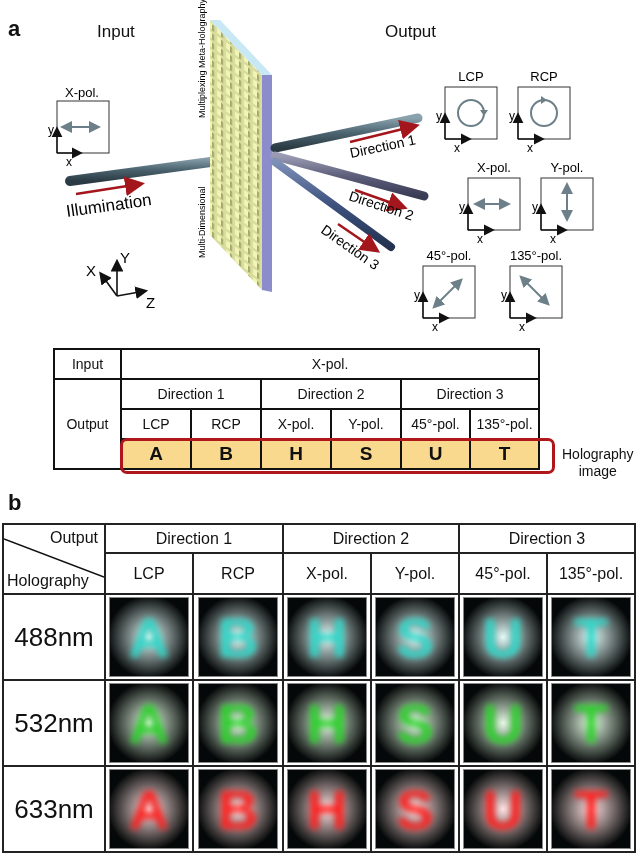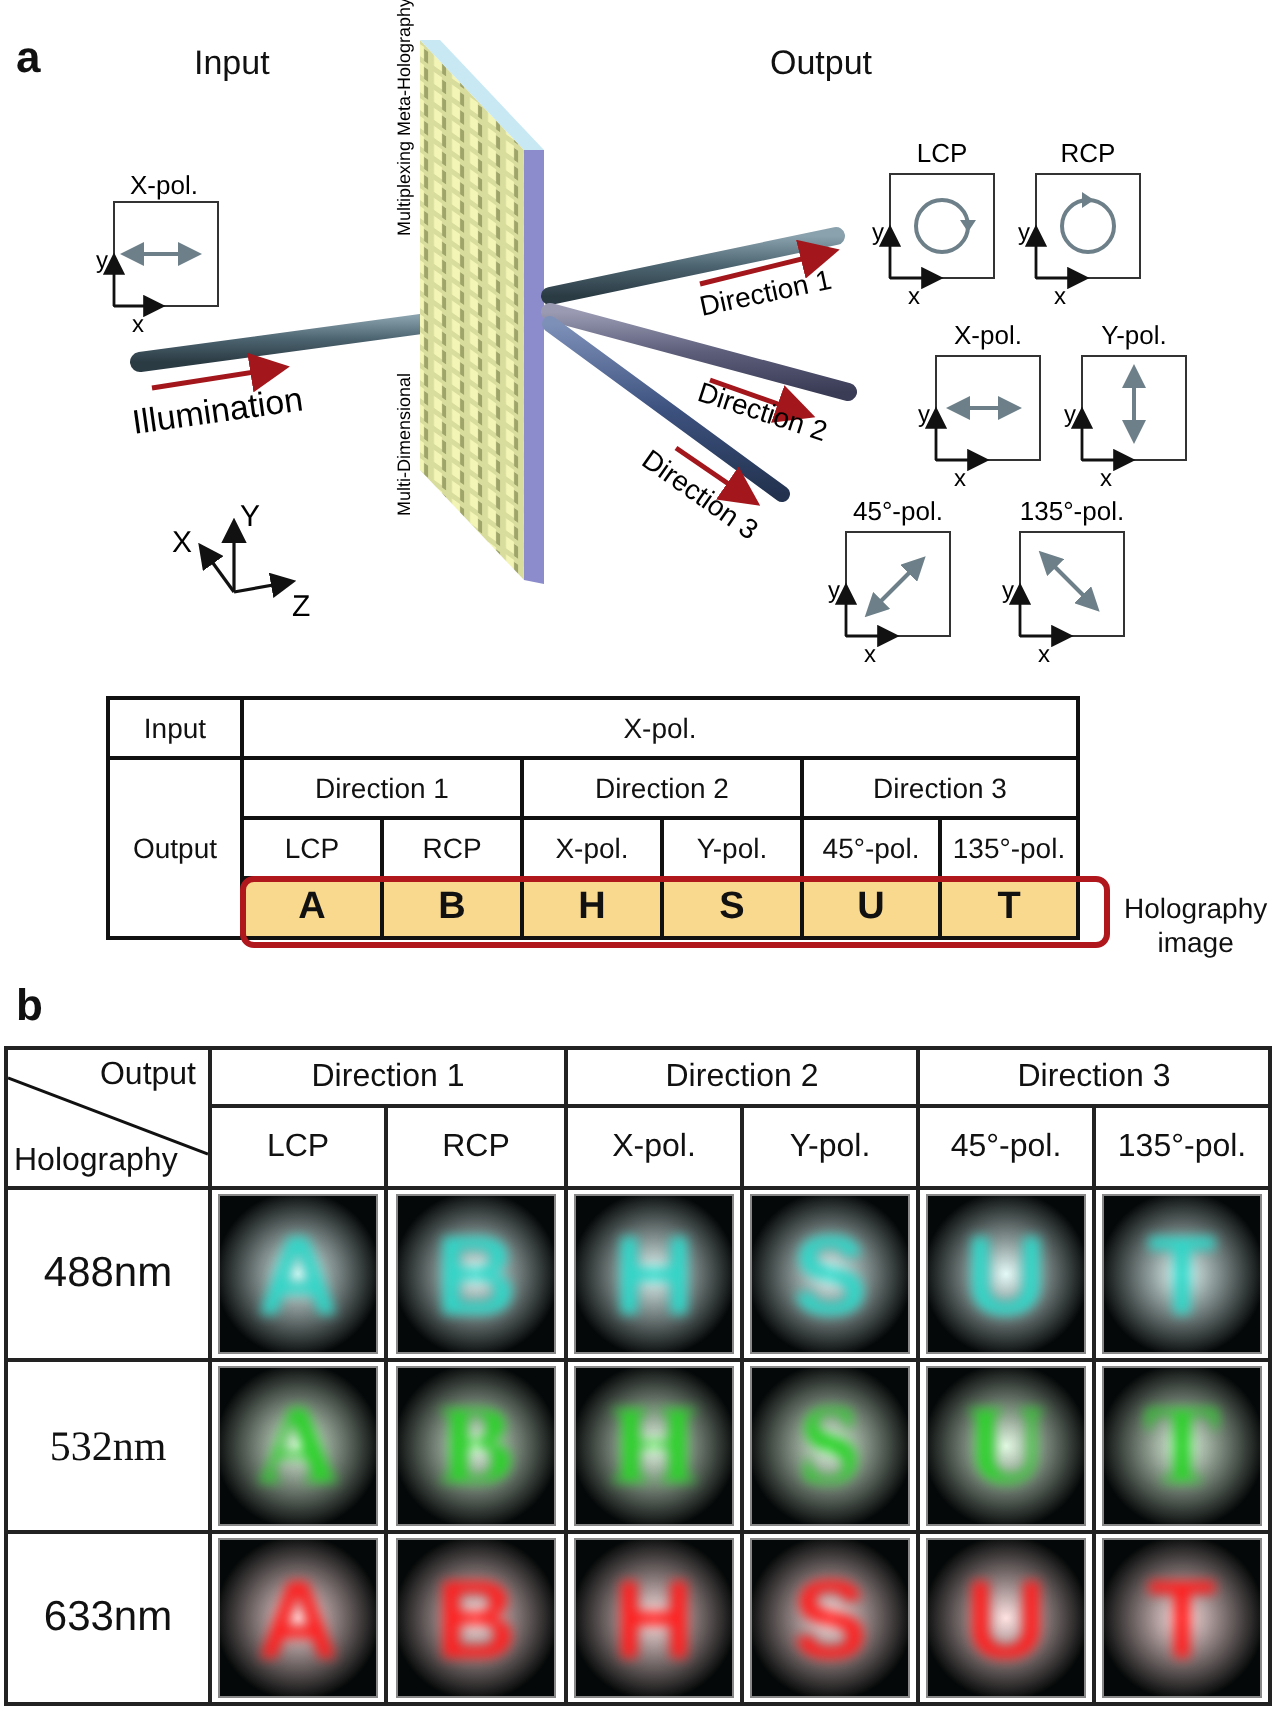--- a/index.html
+++ b/index.html
@@ -12,21 +12,21 @@
 
   
   .ta { position: absolute; left: 53px; top: 348px; border-collapse: collapse; font-size: 14px; }
   .ta td { border: 2px solid #111; text-align: center; height: 30px; padding: 0; }
   .ta .holo td { background: #f9d98e; font-weight: bold; font-size: 19px; height: 30px; }
   .holo-frame { position: absolute; left: 120px; top: 438px; width: 435px; height: 36px; border: 3px solid #b0171d; border-radius: 7px; pointer-events: none; }
 
   
   .tb { position: absolute; left: 2px; top: 523px; border-collapse: collapse; font-size: 16px; }
   .tb td { border: 2px solid #222; text-align: center; padding: 0; }
-  .tb .wl { font-size: 21px; text-align: center; }
+  .tb .wl { font-size: 26px; text-align: center; }
   .cell-img { width: 80px; height: 80px; margin: 2px auto; position: relative; overflow: hidden; border: 1px solid #888; }
   .cell-img .glyph { position: absolute; left: 0; top: 0; width: 100%; height: 100%; display: flex; align-items: center; justify-content: center; font-weight: bold; font-size: 56px; filter: blur(3px); }
 </style>
 </head>
 <body>
 
 <div class="abs panel-label" style="left:8px;top:16px;">a</div>
 <div class="abs hdr" style="left:97px;top:22px;">Input</div>
 <div class="abs hdr" style="left:385px;top:22px;">Output</div>
 
@@ -265,21 +265,21 @@
           <div class="cell-img" style="background: radial-gradient(circle, rgba(47, 214, 200, 0.133) 0%, rgb(5, 8, 8) 75%);">
             <div class="glyph" style="color: rgb(47, 214, 200);">U</div>
           </div>
         </td>
         <td>
           <div class="cell-img" style="background: radial-gradient(circle, rgba(47, 214, 200, 0.133) 0%, rgb(5, 8, 8) 75%);">
             <div class="glyph" style="color: rgb(47, 214, 200);">T</div>
           </div>
         </td>
       </tr>
-      <tr style="height: 84px; font-family: Liberation Serif, serif;">
+      <tr style="height: 84px;">
         <td class="wl">532nm</td>
         <td>
           <div class="cell-img" style="background: radial-gradient(circle, rgba(43, 209, 42, 0.133) 0%, rgb(5, 8, 8) 75%);">
             <div class="glyph" style="color: rgb(43, 209, 42);">A</div>
           </div>
         </td>
         <td>
           <div class="cell-img" style="background: radial-gradient(circle, rgba(43, 209, 42, 0.133) 0%, rgb(5, 8, 8) 75%);">
             <div class="glyph" style="color: rgb(43, 209, 42);">B</div>
           </div>

